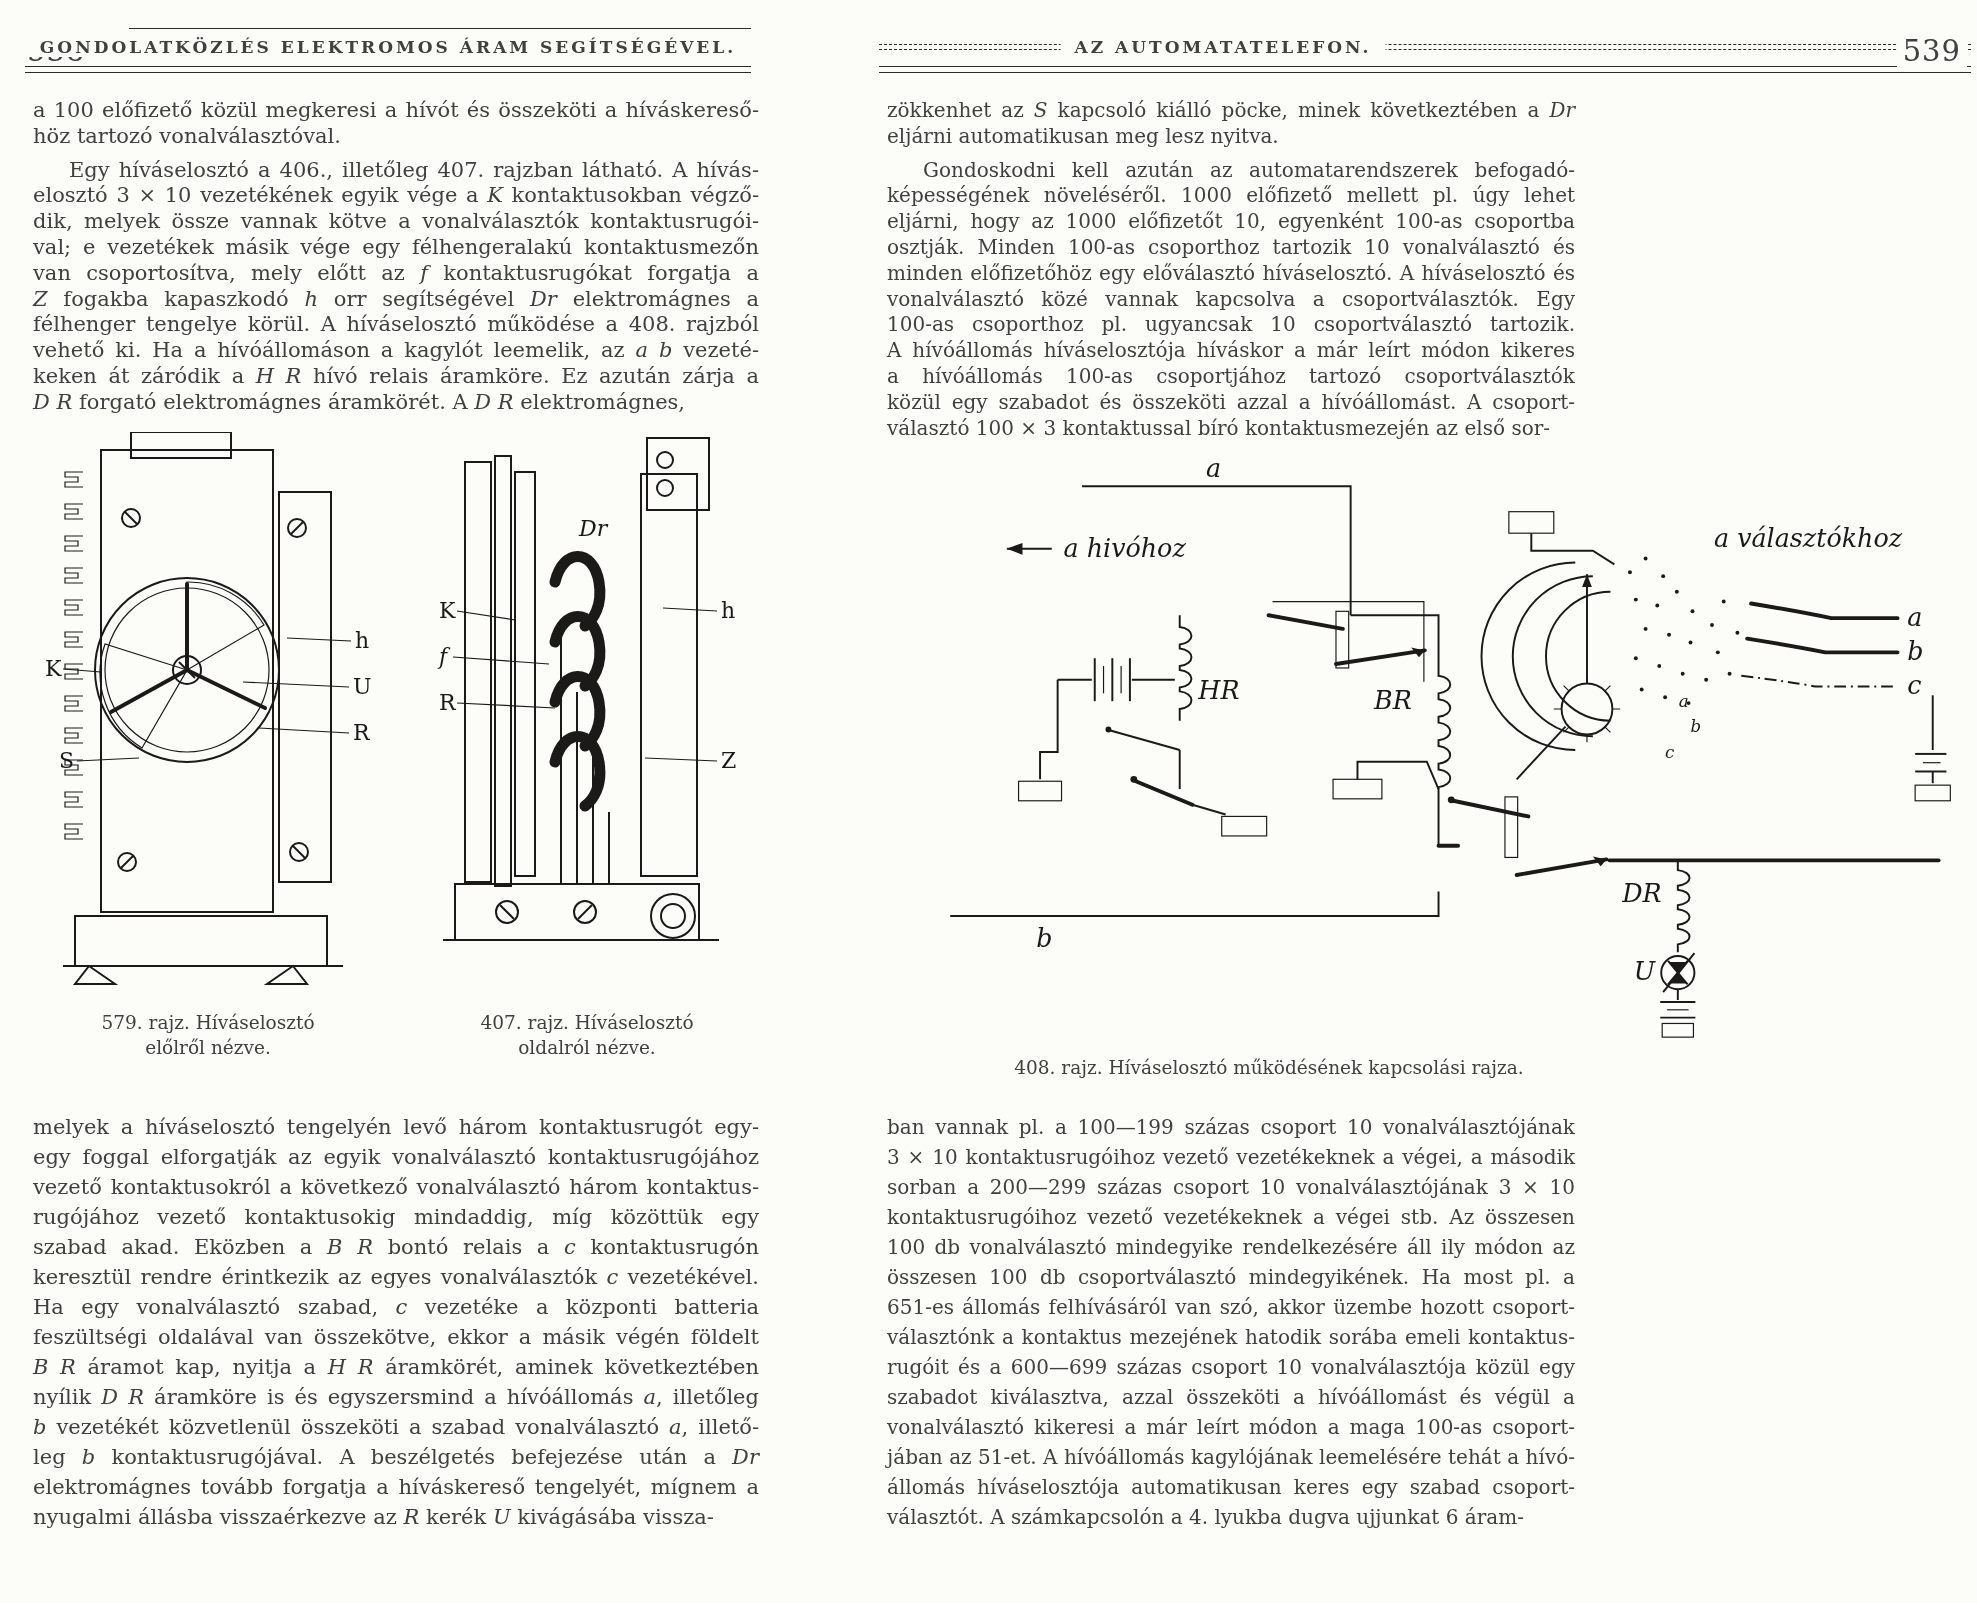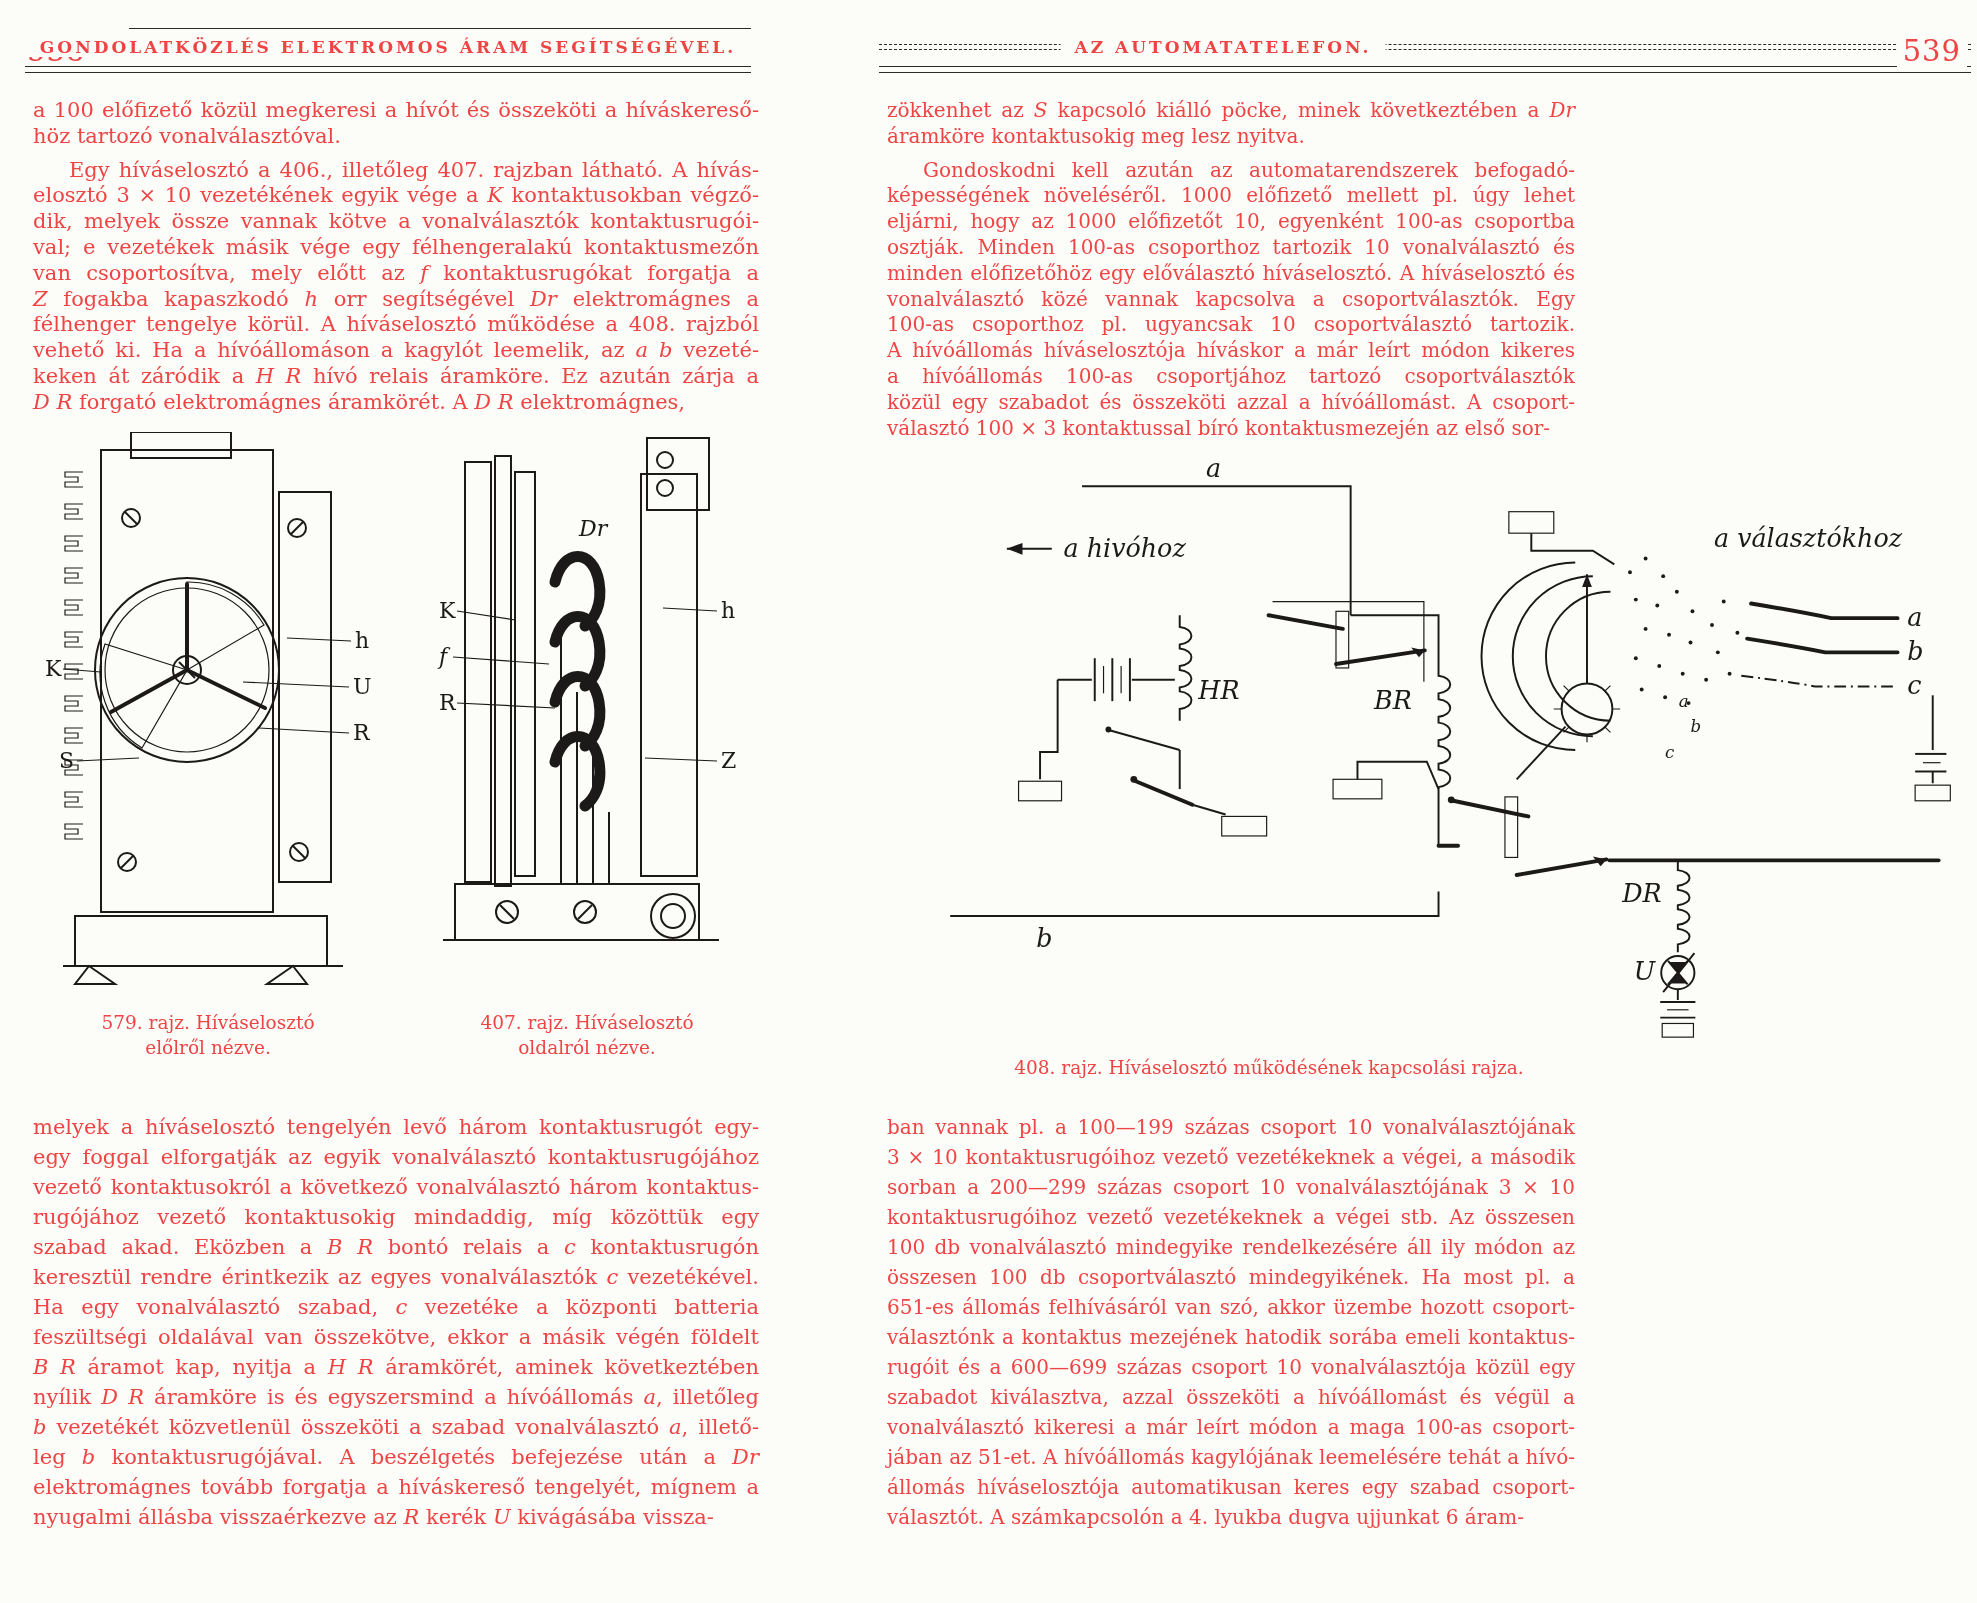--- a/index.html
+++ b/index.html
@@ -1,19 +1,19 @@
 <!DOCTYPE html>
 <html lang="hu"><head>
 <meta charset="utf-8">
 <style>
   html,body{margin:0;padding:0;}
   body{background:#e8e8e4;}
   .spread{
     position:relative;width:1977px;height:1603px;overflow:hidden;
-    background:#fcfcf9;color:#ef4444;
+    background:#fcfcf9;color:#404040;
     font-family:"DejaVu Serif","Liberation Serif",serif;
   }
   .page{position:absolute;top:28px;}
   .page-left{left:25px;width:726px;}
   .page-right{left:879px;width:1092px;}
 
   
   .header{position:relative;height:46px;}
   .pagenum{position:absolute;top:6px;font-size:29px;letter-spacing:1px;}
   .header-left .pagenum{left:2px;}
@@ -265,21 +265,21 @@
   <div class="page page-right">
     <div class="header header-right">
       <div class="midrule"></div>
       <span class="htitle">AZ AUTOMATATELEFON.</span>
       <span class="pagenum">539</span>
       <div class="dblrule"></div>
     </div>
 
     <div class="col-right mt-body para">
         <div class="tline">zökkenhet az <i>S</i> kapcsoló kiálló pöcke, minek következtében a <i>Dr</i></div>
-        <div class="tline">áramköre kontaktusokig meg lesz nyitva.</div>
+        <div class="tline">eljárni automatikusan meg lesz nyitva.</div>
       </div>
     <div class="col-right para indent">
         <div class="tline">Gondoskodni kell azután az automatarendszerek befogadó-</div>
         <div class="tline">képességének növeléséről. 1000 előfizető mellett pl. úgy lehet</div>
         <div class="tline">eljárni, hogy az 1000 előfizetőt 10, egyenként 100-as csoportba</div>
         <div class="tline">osztják. Minden 100-as csoporthoz tartozik 10 vonalválasztó és</div>
         <div class="tline">minden előfizetőhöz egy előválasztó híváselosztó. A híváselosztó és</div>
         <div class="tline">vonalválasztó közé vannak kapcsolva a csoportválasztók. Egy</div>
         <div class="tline">100-as csoporthoz pl. ugyancsak 10 csoportválasztó tartozik.</div>
         <div class="tline">A hívóállomás híváselosztója híváskor a már leírt módon kikeres</div>

